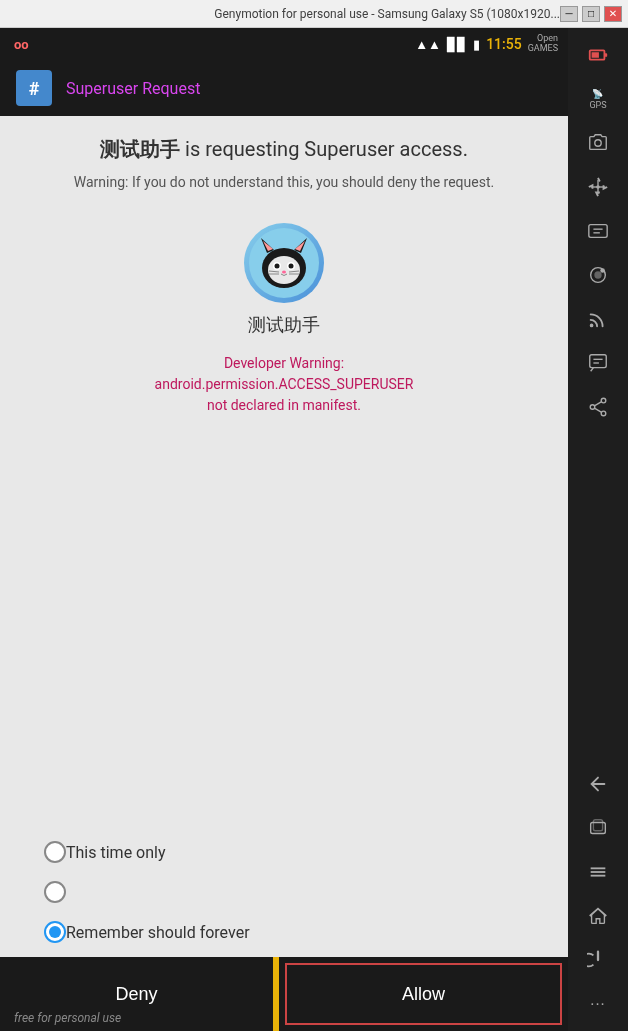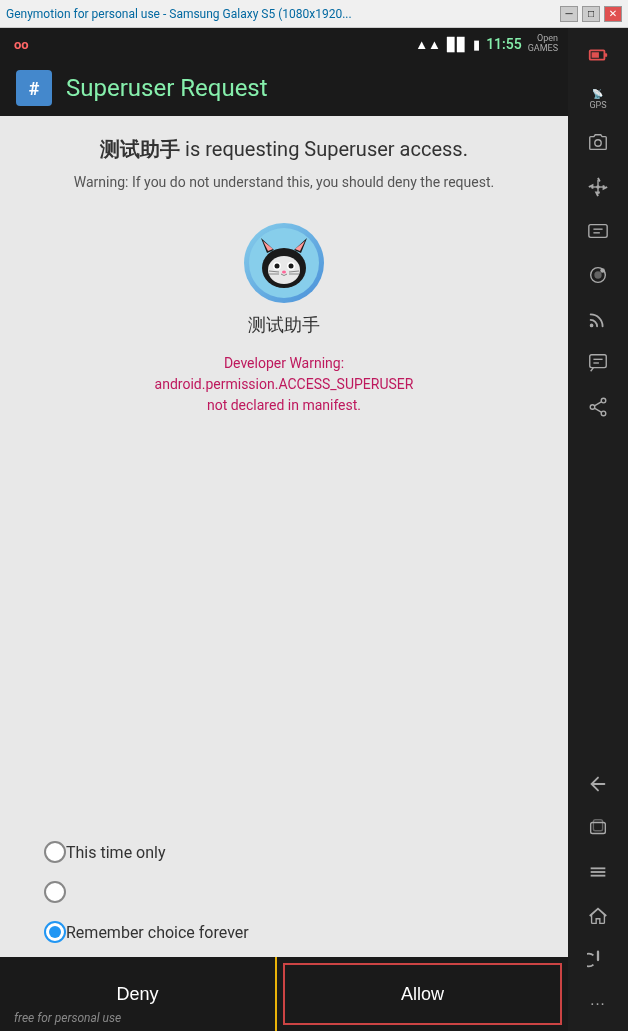--- a/index.html
+++ b/index.html
@@ -17,22 +17,23 @@
       background: #f0f0f0;
       height: 28px;
       display: flex;
       align-items: center;
       padding: 0 6px;
       border-bottom: 1px solid #ccc;
       position: relative;
     }
     .title-bar-text {
       font-size: 12px;
-      color: #0369a1;
+      color: #404040;
       flex: 1;
+      text-align: right;
     }
     .title-bar-controls {
       display: flex;
       gap: 4px;
     }
     .title-bar-btn {
       width: 18px;
       height: 16px;
       background: #ccc;
       border: 1px solid #999;
@@ -88,21 +89,21 @@
       color: white;
       font-size: 13px;
     }
     .wifi-icon, .signal-icon, .battery-icon {
       color: white;
       font-size: 13px;
     }
     .time-text {
       font-size: 14px;
       font-weight: 500;
-      color: #86efac;
+      color: #eab308;
     }
     .open-games {
       font-size: 9px;
       color: #aaa;
       text-align: right;
       line-height: 1.1;
     }
 
     
     .app-header {
@@ -120,22 +121,22 @@
       background: #4488cc;
       border-radius: 4px;
       display: flex;
       align-items: center;
       justify-content: center;
       color: white;
       font-size: 18px;
       font-weight: bold;
     }
     .app-header-title {
-      color: #86efac;
-      font-size: 24px;
+      color: #d946ef;
+      font-size: 16px;
       font-weight: 400;
     }
 
     
     .content-area {
       background: #e8e8e8;
       flex: 1;
       display: flex;
       flex-direction: column;
       align-items: center;
@@ -253,21 +254,21 @@
     .deny-btn {
       flex: 1;
       background: transparent;
       border: none;
       color: white;
       font-size: 18px;
       cursor: pointer;
       display: flex;
       align-items: center;
       justify-content: center;
-      border-right: 2px solid #eab308;
+      border-right: 6px solid #eab308;
     }
     .allow-btn {
       flex: 1;
       background: transparent;
       border: 2px solid #cc4444;
       color: white;
       font-size: 18px;
       cursor: pointer;
       display: flex;
       align-items: center;
@@ -401,21 +402,21 @@
 
         <div class="radio-item">
           <div class="radio-outer">
           </div>
         </div>
 
         <div class="radio-item">
           <div class="radio-outer selected">
             <div class="radio-inner"></div>
           </div>
-          <span class="radio-label">Remember choice forever</span>
+          <span class="radio-label">Remember should forever</span>
         </div>
 
       </div>
 
     </div>
 
     <div class="bottom-bar">
       <span class="bottom-watermark">free for personal use</span>
       <button class="deny-btn">Deny</button>
       <button class="allow-btn">Allow</button>

